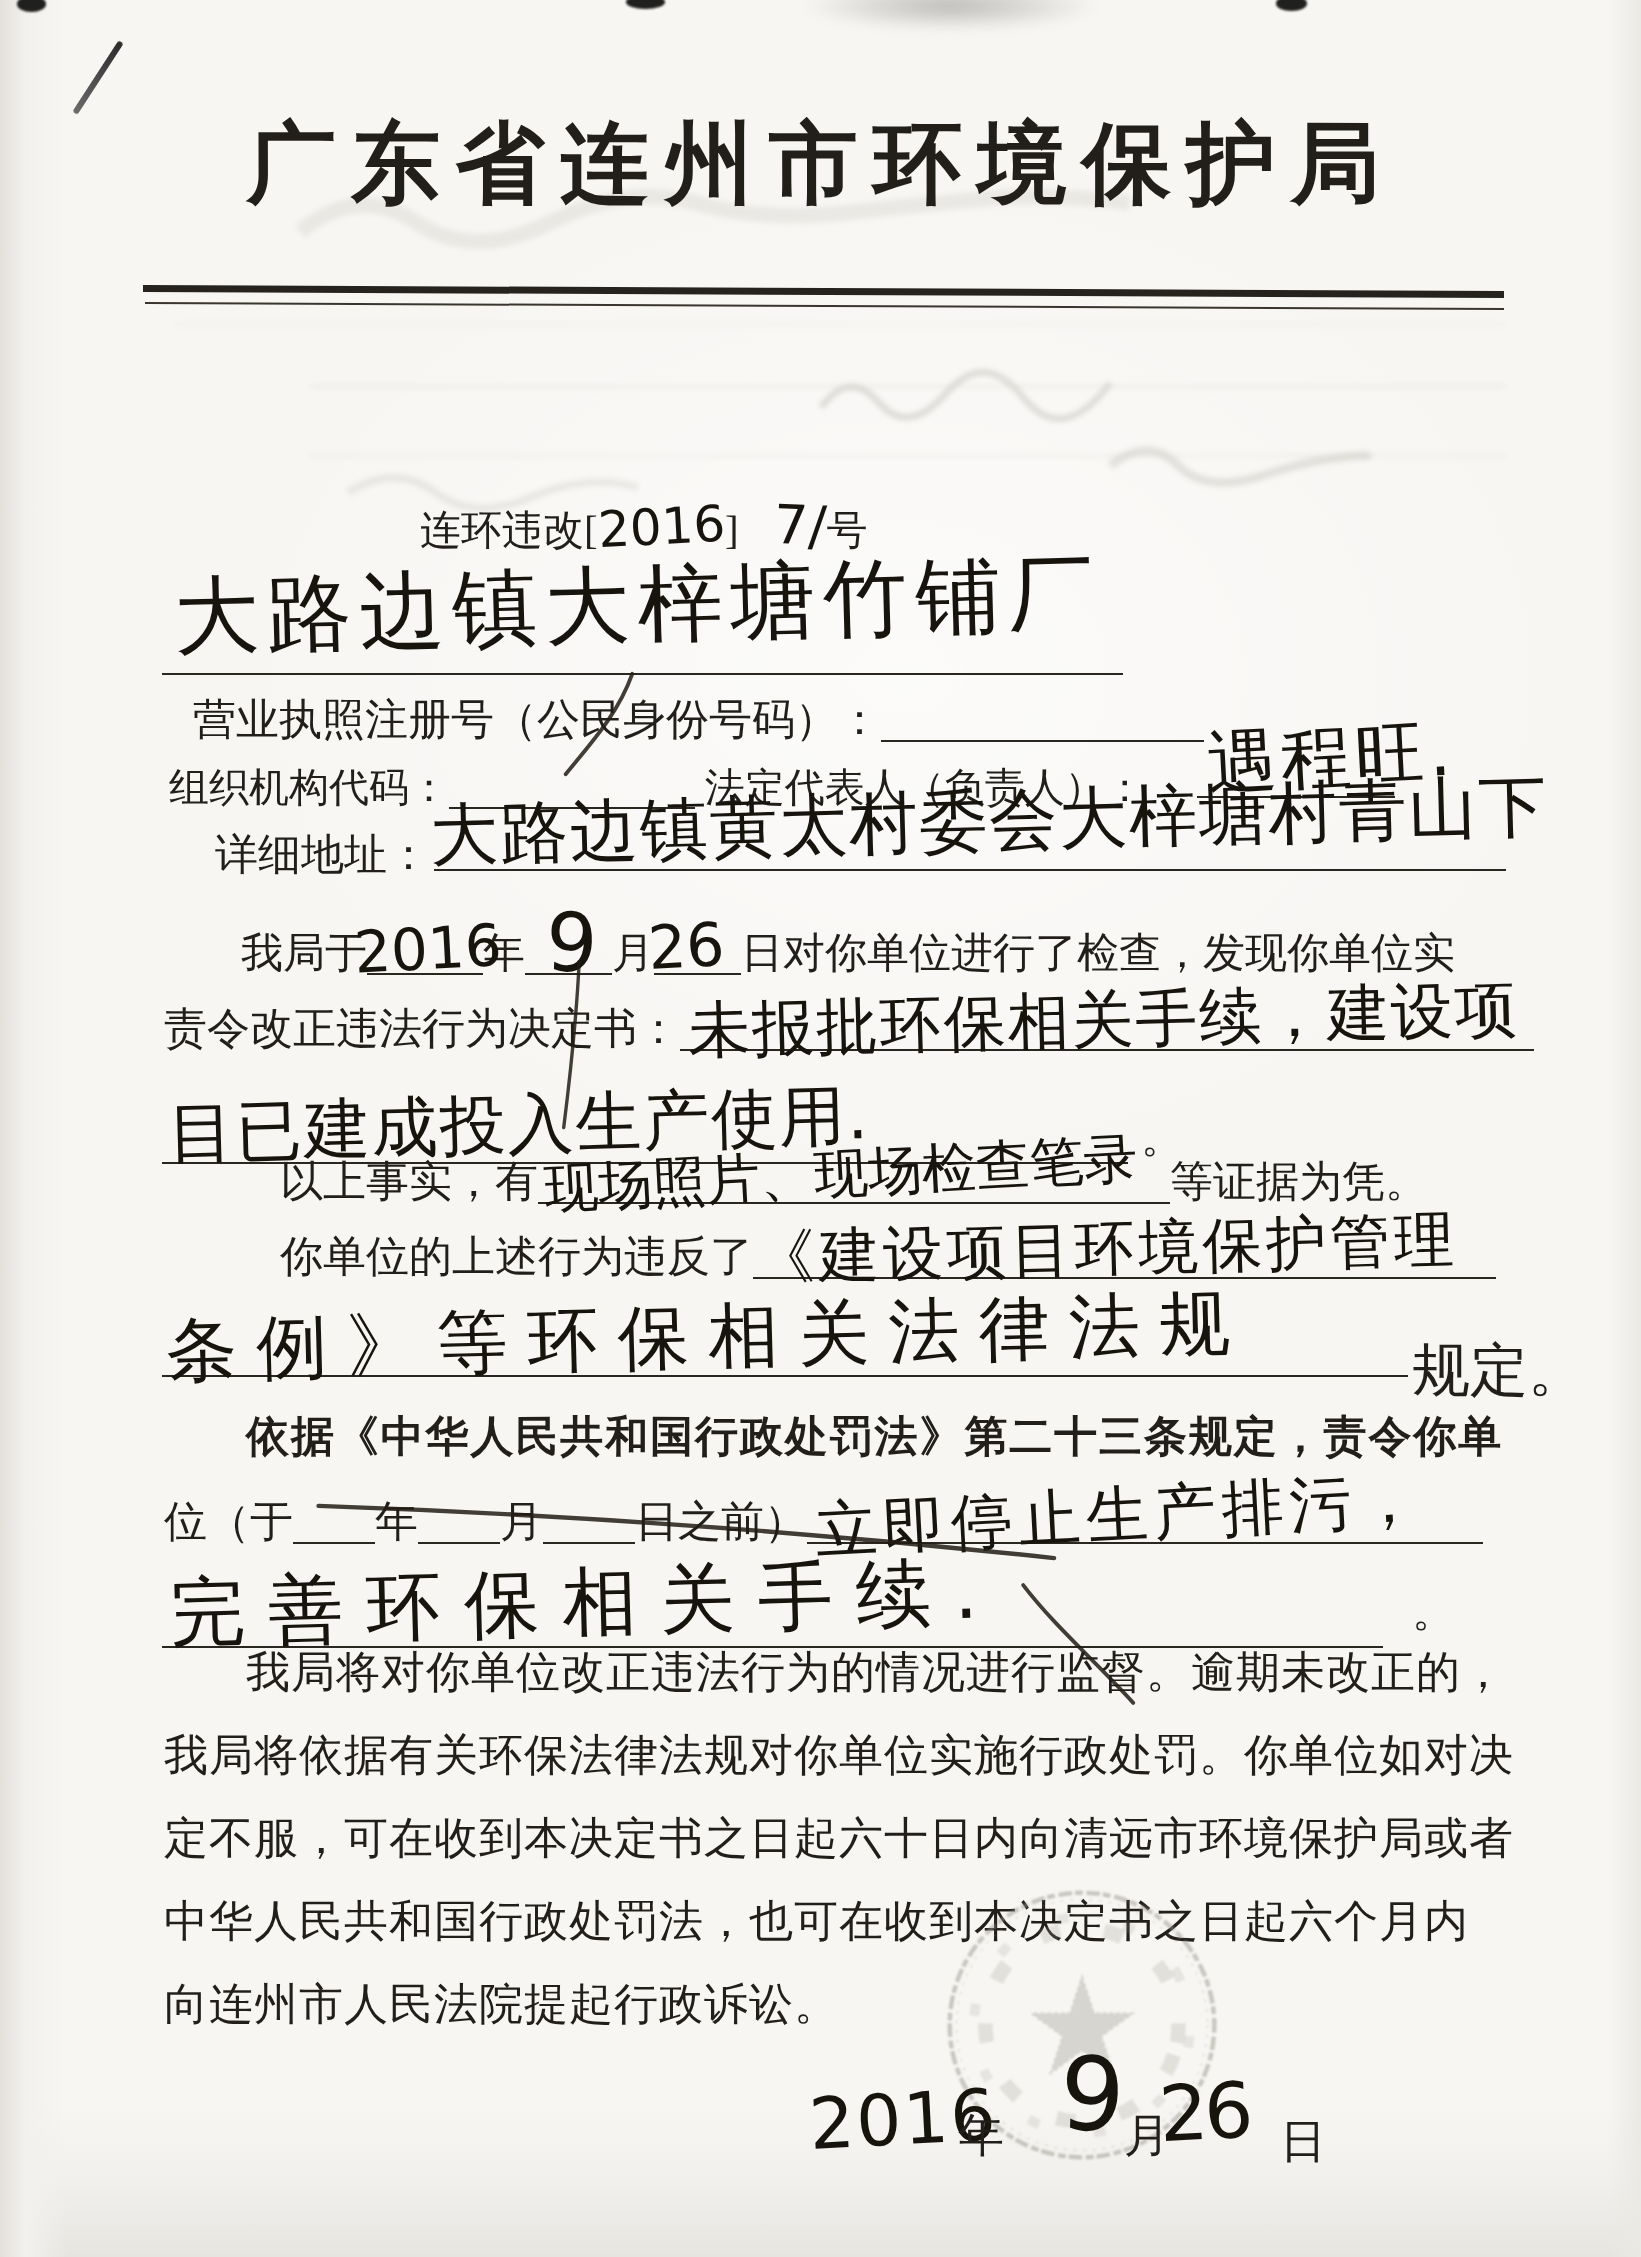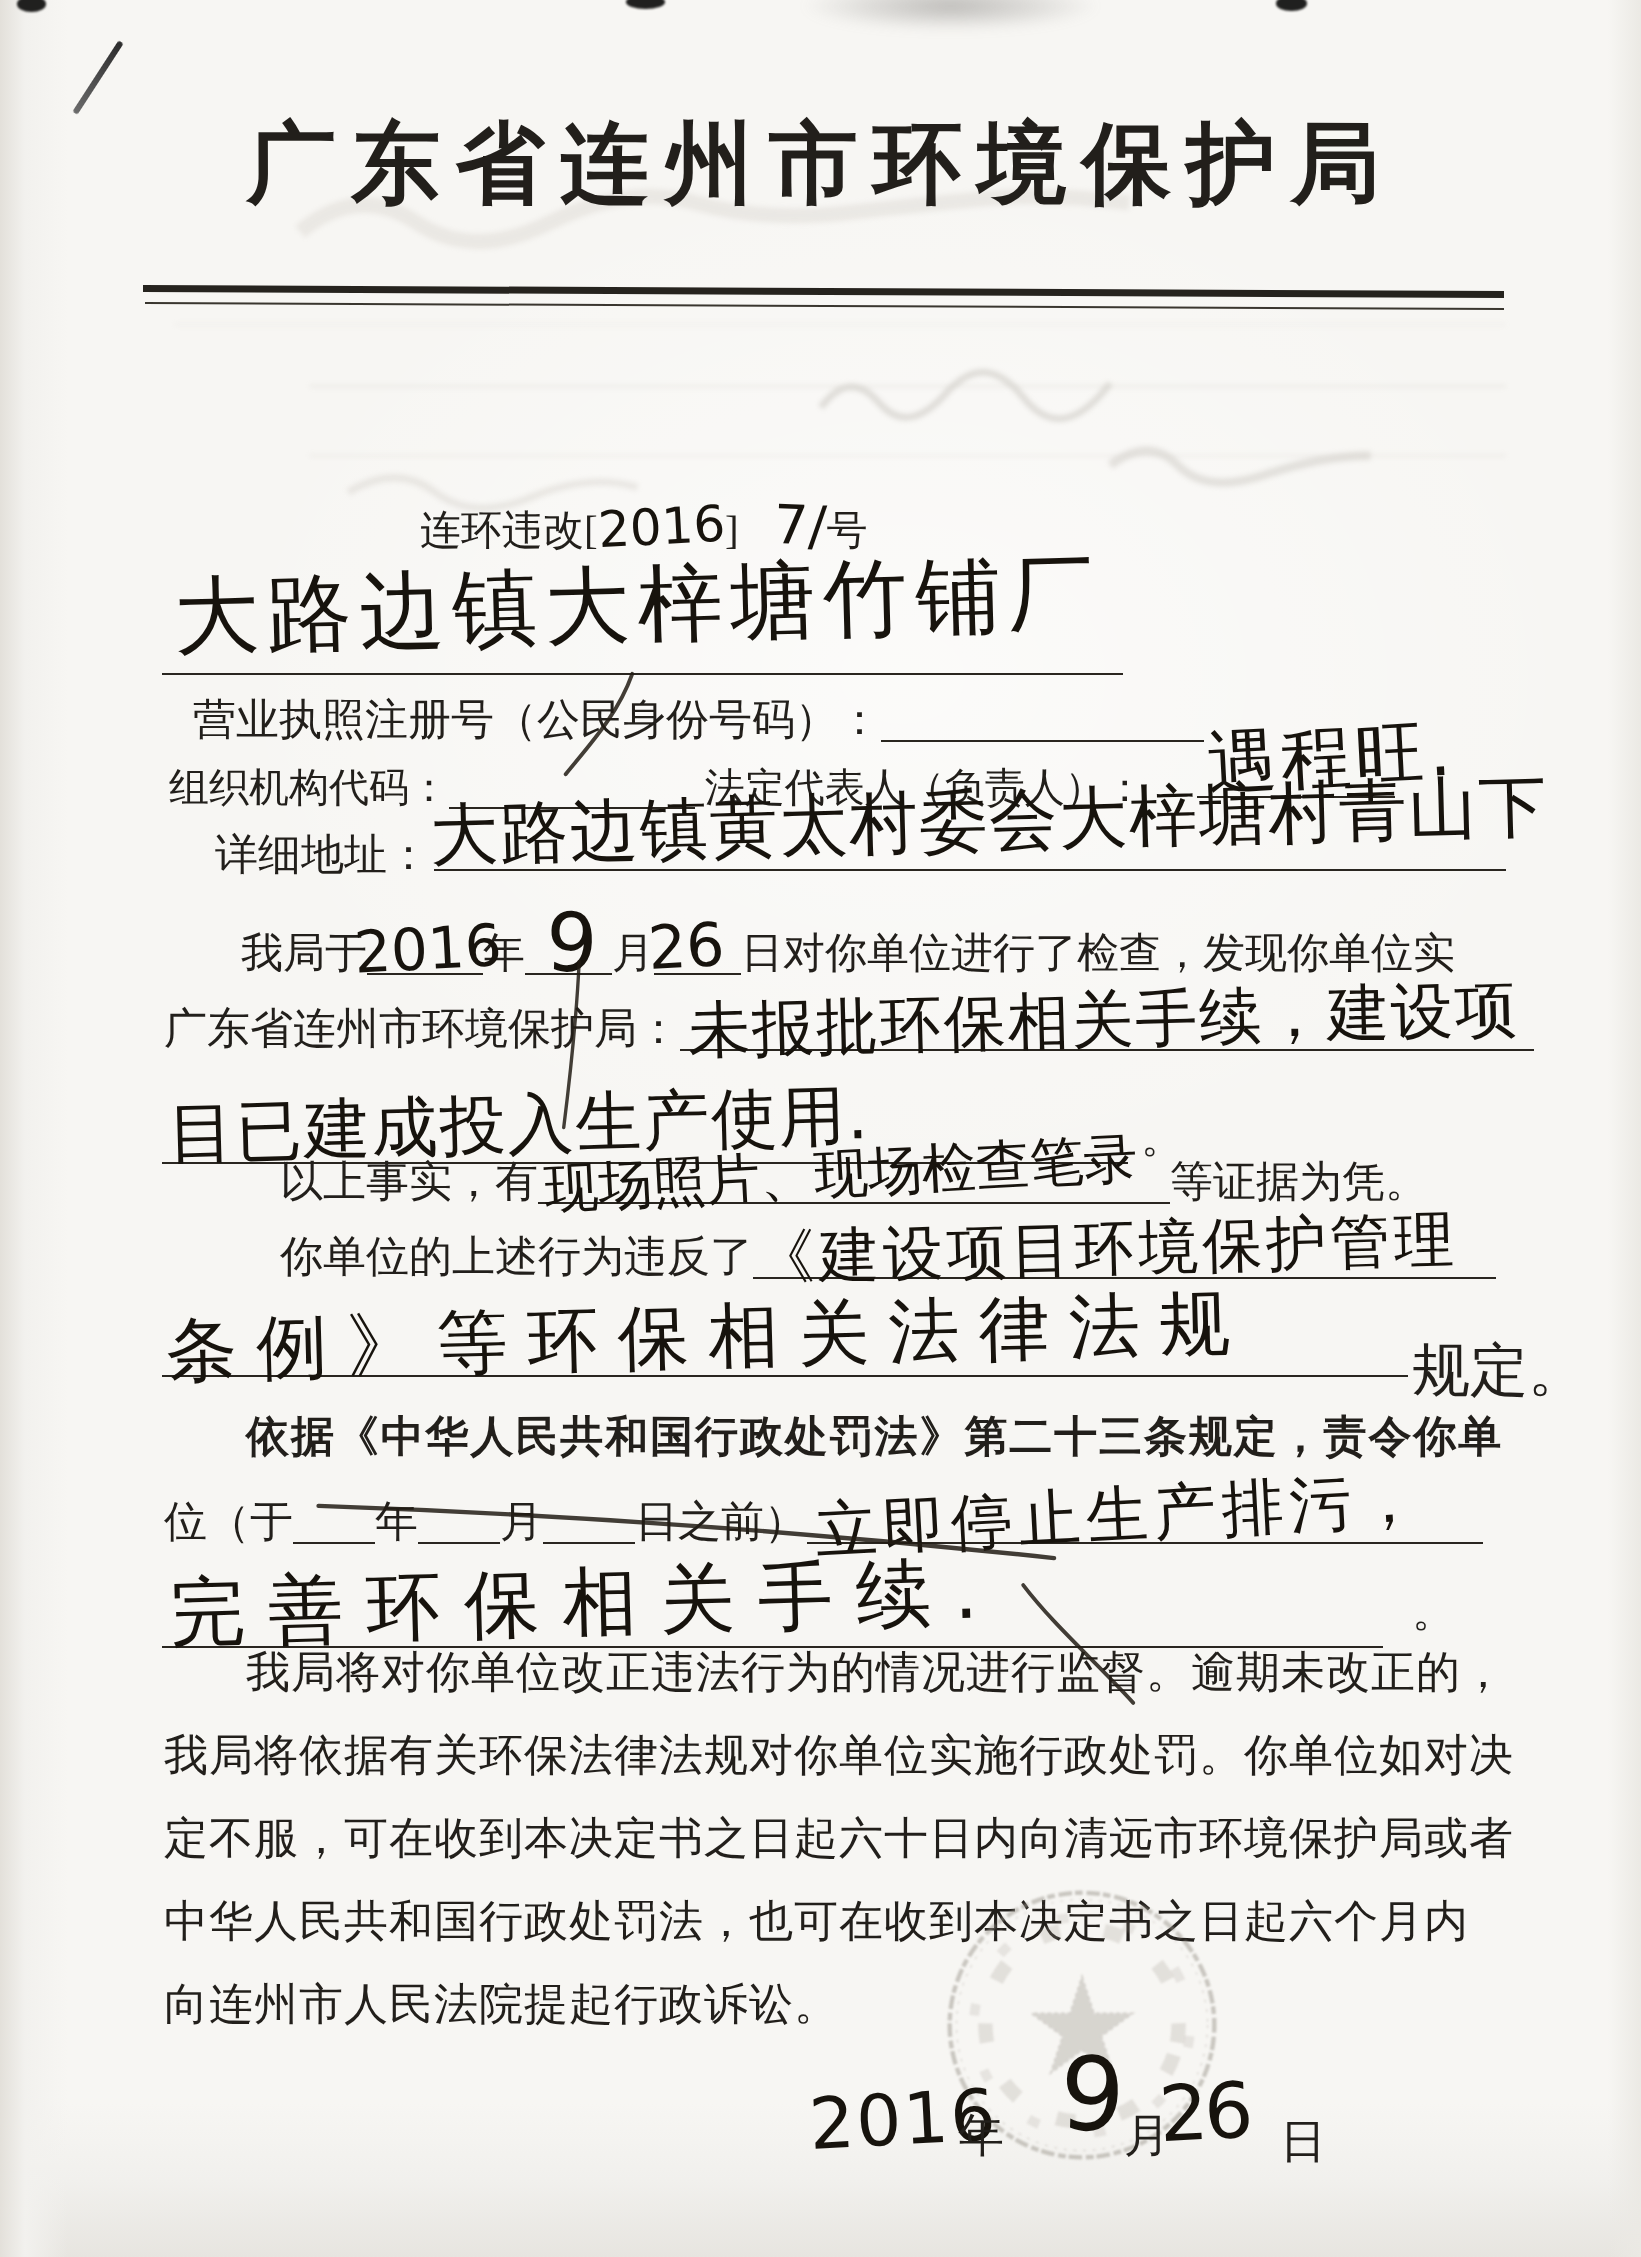--- a/index.html
+++ b/index.html
@@ -75,21 +75,21 @@
 
   <div class="abs print" style="left:169px;top:826px;font-size:43px;margin-left:46px;">详细地址：</div>
   <div class="abs hand r1" style="left:430px;top:776px;font-size:68px;letter-spacing:1.9px;">大路边镇黄太村委会大梓塘村青山下</div>
   <div class="ulbox" style="left:434px;top:798px;width:1072px;height:71px;"></div>
 
   <div class="abs print" style="left:241px;top:925px;font-size:42px;">
     <span>我局于</span><span class="blank" style="width:116px;"><span class="fill hand r2" style="font-size:58px;bottom:-9.7px;left:-13.5px;">2016</span></span><span>年</span><span class="blank" style="width:87px;"><span class="fill hand r3" style="font-size:81px;bottom:-17.4px;left:21px;">9</span></span><span>月</span><span class="blank" style="width:87px;"><span class="fill hand r2" style="font-size:60px;bottom:-7.7px;left:-5.8px;">26</span></span><span>日对你单位进行了检查，发现你单位实</span>
   </div>
 
   <div class="abs print" style="left:164px;top:1000px;font-size:43px;">
-    <span>广东省连州市环境保护局：</span><span class="blank" style="width:854px;"><span class="fill hand r1" style="font-size:62px;letter-spacing:1.9px;bottom:-13.5px;left:7.7px;">未报批环保相关手续，建设项</span></span>
+    <span>责令改正违法行为决定书：</span><span class="blank" style="width:854px;"><span class="fill hand r1" style="font-size:62px;letter-spacing:1.9px;bottom:-13.5px;left:7.7px;">未报批环保相关手续，建设项</span></span>
   </div>
 
   <div class="abs" style="left:162px;top:1091px;width:966px;height:71px;border-bottom:2.9px solid #2a2620;">
     <span class="fill hand r1" style="font-size:66px;letter-spacing:1.9px;bottom:-7.7px;left:5.8px;">目已建成投入生产使用.</span>
   </div>
   <div class="abs print" style="left:1141px;top:1110px;font-size:42px;">。</div>
 
   <div class="abs print" style="left:280px;top:1153px;font-size:43px;">
     <span>以上事实，有</span><span class="blank" style="width:632px;"><span class="fill hand r2" style="font-size:54px;bottom:-9.7px;left:5.8px;">现场照片、现场检查笔录</span></span><span>等证据为凭。</span>
   </div>

